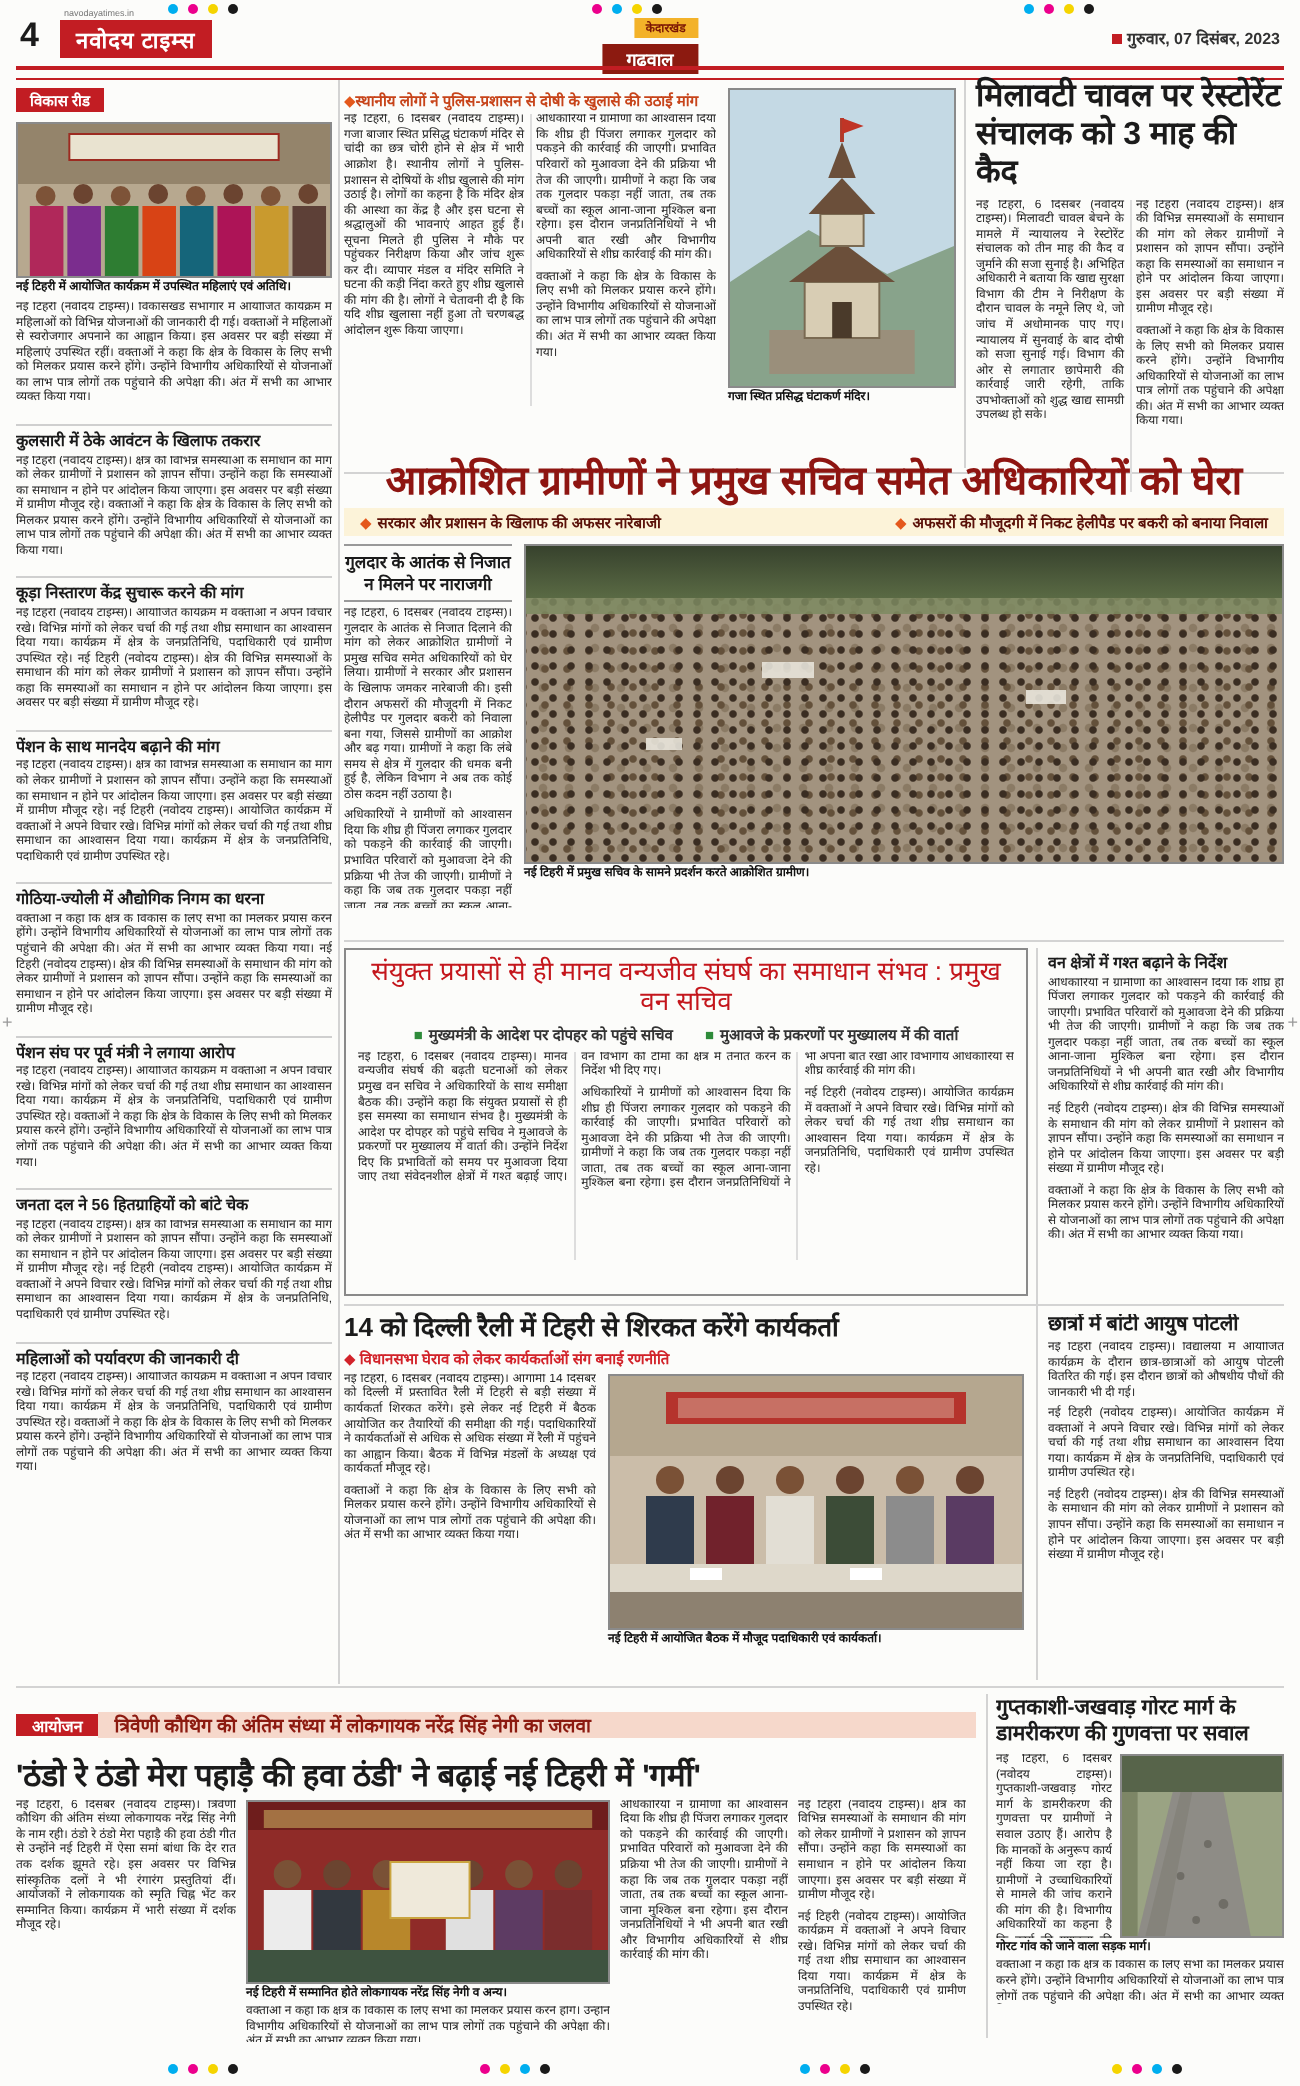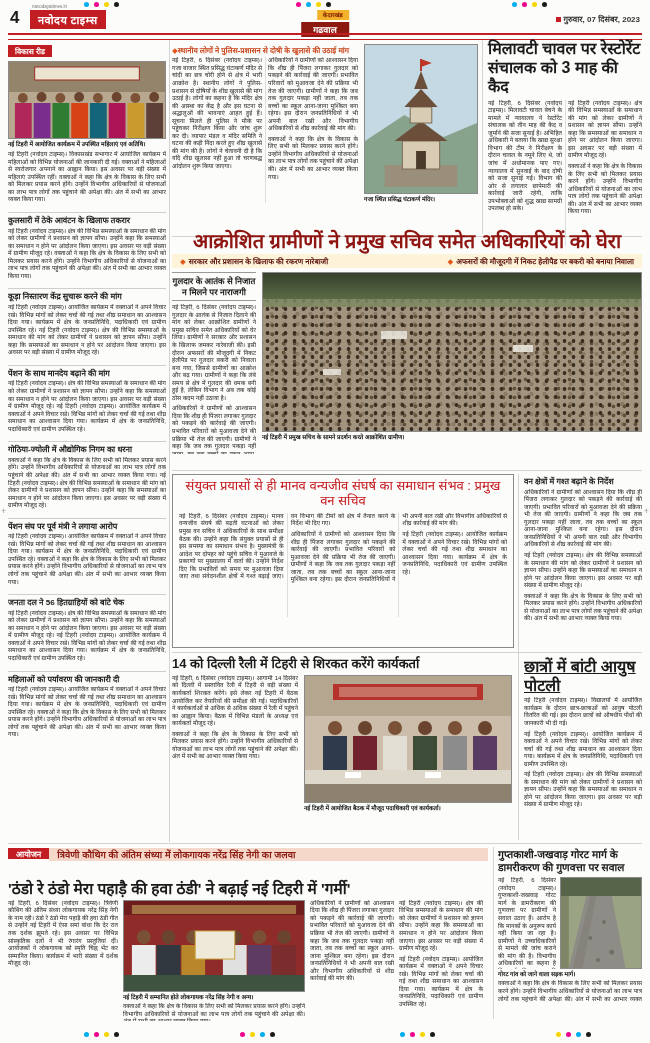--- a/index.html
+++ b/index.html
@@ -30,34 +30,34 @@
   .tag{display:inline-block;background:#c21d23;color:#fff;font-size:7.5px;font-weight:bold;padding:1px 7px;}
   .subhead{font-size:8px;font-weight:bold;line-height:1.2;border-top:1px solid #cfcfcf;padding-top:3px;margin-top:5px;margin-bottom:2px;}
   .photo{border:1px solid #8a8a8a;overflow:hidden;background:#cfcfcf;position:relative;}
   .photo svg{display:block;width:100%;height:100%;}
   
   .hTemple{font-size:16px;font-weight:bold;text-align:center;margin:0;line-height:1.1;}
   .hRice{font-size:16px;font-weight:bold;margin:0;line-height:1.18;}
   .hProtest{font-size:20px;font-weight:bold;color:#8e1511;text-align:center;margin:0;line-height:1.1;}
   .hForest{font-size:13px;font-weight:normal;color:#c4161c;text-align:center;margin:0;line-height:1.15;}
   .hRally{font-size:13px;font-weight:bold;margin:0;line-height:1.15;}
-  .hAyush{font-size:16px;font-weight:bold;margin:0 0 2px 0;line-height:1.2;text-decoration:underline;}
+  .hAyush{font-size:10px;font-weight:bold;margin:0 0 2px 0;line-height:1.2;}
   .hEvent{font-size:15.5px;font-weight:bold;text-align:left;margin:3px 0 2px 0;line-height:1.15;}
   .hRoad{font-size:10.5px;font-weight:bold;margin:0 0 3px 0;line-height:1.25;}
   .sideHead{font-size:8.5px;font-weight:bold;text-align:center;line-height:1.25;
             border-top:1px solid #999;border-bottom:1px solid #999;padding:3px 0;margin-bottom:3px;}
   .obullet{font-size:7.5px;font-weight:bold;color:#c7441a;line-height:1.25;margin:2px 0;}
   .obullet .dm{color:#e4581c;}
   .bulletbar{background:#fcf3d9;display:flex;justify-content:space-between;align-items:center;
              padding:2px 8px;font-size:7.5px;font-weight:bold;color:#5a1008;margin-top:2px;}
   .bulletbar .dm{color:#e4581c;margin-right:3px;}
   .gbullets{display:flex;gap:16px;justify-content:center;font-size:7.5px;font-weight:bold;color:#333;margin-top:3px;}
   .gbullets .gb{color:#2e8b3a;margin-right:3px;}
   .redline{font-size:7.5px;font-weight:bold;color:#d2232a;margin:2px 0;}
-  .strip{display:flex;align-items:flex-start;height:29px;}
+  .strip{display:flex;align-items:center;height:29px;}
   .striptxt{flex:1;background:#f6d8cb;color:#8c1a10;font-size:9.5px;font-weight:bold;
             display:flex;align-items:center;padding-left:8px;}
   .striptag{background:#c21d23;color:#fff;font-size:8px;font-weight:bold;display:flex;align-items:center;padding:0 8px;}
   
   .crowd{width:378px;height:158px;border:1px solid #8a8a8a;position:relative;background-color:#a2937f;
      background-image:radial-gradient(circle,#3a2d22 1.6px,rgba(0,0,0,0) 2.2px),
                       radial-gradient(circle,#63503a 1.6px,rgba(0,0,0,0) 2.2px),
                       radial-gradient(circle,#8a7a64 1.8px,rgba(0,0,0,0) 2.4px);
      background-size:9px 8px,11px 9px,13px 10px;background-position:0 0,4px 3px,2px 6px;}
   .trees{position:absolute;left:0;top:0;right:0;height:26px;background:linear-gradient(#37422d,#5a6a44);}
@@ -214,21 +214,21 @@
     <div class="body cols2" style="height:146px;margin-top:3px;">
       <p>नई टिहरी, 6 दिसंबर (नवोदय टाइम्स)। मिलावटी चावल बेचने के मामले में न्यायालय ने रेस्टोरेंट संचालक को तीन माह की कैद व जुर्माने की सजा सुनाई है। अभिहित अधिकारी ने बताया कि खाद्य सुरक्षा विभाग की टीम ने निरीक्षण के दौरान चावल के नमूने लिए थे, जो जांच में अधोमानक पाए गए। न्यायालय में सुनवाई के बाद दोषी को सजा सुनाई गई। विभाग की ओर से लगातार छापेमारी की कार्रवाई जारी रहेगी, ताकि उपभोक्ताओं को शुद्ध खाद्य सामग्री उपलब्ध हो सके।</p>
       <p>नई टिहरी (नवोदय टाइम्स)। क्षेत्र की विभिन्न समस्याओं के समाधान की मांग को लेकर ग्रामीणों ने प्रशासन को ज्ञापन सौंपा। उन्होंने कहा कि समस्याओं का समाधान न होने पर आंदोलन किया जाएगा। इस अवसर पर बड़ी संख्या में ग्रामीण मौजूद रहे।</p>
       <p>वक्ताओं ने कहा कि क्षेत्र के विकास के लिए सभी को मिलकर प्रयास करने होंगे। उन्होंने विभागीय अधिकारियों से योजनाओं का लाभ पात्र लोगों तक पहुंचाने की अपेक्षा की। अंत में सभी का आभार व्यक्त किया गया।</p>
     </div>
   </div>
 
   <div class="abs" style="left:172px;top:230px;width:470px;height:226px;">
     <h1 class="hProtest">आक्रोशित ग्रामीणों ने प्रमुख सचिव समेत अधिकारियों को घेरा</h1>
     <div class="bulletbar">
-      <span><span class="dm">◆</span><span>सरकार और प्रशासन के खिलाफ की रकरण नारेबाजी</span></span>
+      <span><span class="dm">◆</span><span>सरकार और प्रशासन के खिलाफ की अफसर नारेबाजी</span></span>
       <span><span class="dm">◆</span><span>अफसरों की मौजूदगी में निकट हेलीपैड पर बकरी को बनाया निवाला</span></span>
     </div>
     <div style="display:flex;margin-top:4px;">
       <div style="width:84px;">
         <div class="sideHead">गुलदार के आतंक से निजात न मिलने पर नाराजगी</div>
         <div class="body" style="height:150px;">
           <p>नई टिहरी, 6 दिसंबर (नवोदय टाइम्स)। गुलदार के आतंक से निजात दिलाने की मांग को लेकर आक्रोशित ग्रामीणों ने प्रमुख सचिव समेत अधिकारियों को घेर लिया। ग्रामीणों ने सरकार और प्रशासन के खिलाफ जमकर नारेबाजी की। इसी दौरान अफसरों की मौजूदगी में निकट हेलीपैड पर गुलदार बकरी को निवाला बना गया, जिससे ग्रामीणों का आक्रोश और बढ़ गया। ग्रामीणों ने कहा कि लंबे समय से क्षेत्र में गुलदार की धमक बनी हुई है, लेकिन विभाग ने अब तक कोई ठोस कदम नहीं उठाया है।</p>
           <p>अधिकारियों ने ग्रामीणों को आश्वासन दिया कि शीघ्र ही पिंजरा लगाकर गुलदार को पकड़ने की कार्रवाई की जाएगी। प्रभावित परिवारों को मुआवजा देने की प्रक्रिया भी तेज की जाएगी। ग्रामीणों ने कहा कि जब तक गुलदार पकड़ा नहीं जाता, तब तक बच्चों का स्कूल आना-जाना मुश्किल बना रहेगा। इस दौरान जनप्रतिनिधियों ने भी अपनी बात रखी और विभागीय अधिकारियों से शीघ्र कार्रवाई की मांग की।</p>
         </div>
       </div>
@@ -240,38 +240,43 @@
           <div class="placard" style="width:20px;height:7px;top:72px;left:250px;"></div>
           <div class="placard" style="width:18px;height:6px;top:96px;left:60px;"></div>
         </div>
         <div class="cap" style="margin-top:2px;">नई टिहरी में प्रमुख सचिव के सामने प्रदर्शन करते आक्रोशित ग्रामीण।</div>
       </div>
     </div>
   </div>
 
   <div class="abs" style="left:172px;top:474px;width:328px;height:164px;border:1px solid #8a8a8a;padding:4px 6px;">
     <h2 class="hForest">संयुक्त प्रयासों से ही मानव वन्यजीव संघर्ष का समाधान संभव : प्रमुख वन सचिव</h2>
+    <div class="gbullets">
+      <span><span class="gb">■</span><span>मुख्यमंत्री के आदेश पर दोपहर को पहुंचे सचिव</span></span>
+      <span><span class="gb">■</span><span>मुआवजे के प्रकरणों पर मुख्यालय में की वार्ता</span></span>
+    </div>
     <div class="body cols3" style="height:104px;margin-top:4px;">
       <p>नई टिहरी, 6 दिसंबर (नवोदय टाइम्स)। मानव वन्यजीव संघर्ष की बढ़ती घटनाओं को लेकर प्रमुख वन सचिव ने अधिकारियों के साथ समीक्षा बैठक की। उन्होंने कहा कि संयुक्त प्रयासों से ही इस समस्या का समाधान संभव है। मुख्यमंत्री के आदेश पर दोपहर को पहुंचे सचिव ने मुआवजे के प्रकरणों पर मुख्यालय में वार्ता की। उन्होंने निर्देश दिए कि प्रभावितों को समय पर मुआवजा दिया जाए तथा संवेदनशील क्षेत्रों में गश्त बढ़ाई जाए। वन विभाग की टीमों को क्षेत्र में तैनात करने के निर्देश भी दिए गए।</p>
       <p>अधिकारियों ने ग्रामीणों को आश्वासन दिया कि शीघ्र ही पिंजरा लगाकर गुलदार को पकड़ने की कार्रवाई की जाएगी। प्रभावित परिवारों को मुआवजा देने की प्रक्रिया भी तेज की जाएगी। ग्रामीणों ने कहा कि जब तक गुलदार पकड़ा नहीं जाता, तब तक बच्चों का स्कूल आना-जाना मुश्किल बना रहेगा। इस दौरान जनप्रतिनिधियों ने भी अपनी बात रखी और विभागीय अधिकारियों से शीघ्र कार्रवाई की मांग की।</p>
       <p>नई टिहरी (नवोदय टाइम्स)। आयोजित कार्यक्रम में वक्ताओं ने अपने विचार रखे। विभिन्न मांगों को लेकर चर्चा की गई तथा शीघ्र समाधान का आश्वासन दिया गया। कार्यक्रम में क्षेत्र के जनप्रतिनिधि, पदाधिकारी एवं ग्रामीण उपस्थित रहे।</p>
     </div>
   </div>
 
   <div class="abs" style="left:524px;top:474px;width:118px;height:174px;overflow:hidden;">
     <div class="subhead" style="border-top:none;margin-top:0;">वन क्षेत्रों में गश्त बढ़ाने के निर्देश</div>
     <div class="body">
       <p>अधिकारियों ने ग्रामीणों को आश्वासन दिया कि शीघ्र ही पिंजरा लगाकर गुलदार को पकड़ने की कार्रवाई की जाएगी। प्रभावित परिवारों को मुआवजा देने की प्रक्रिया भी तेज की जाएगी। ग्रामीणों ने कहा कि जब तक गुलदार पकड़ा नहीं जाता, तब तक बच्चों का स्कूल आना-जाना मुश्किल बना रहेगा। इस दौरान जनप्रतिनिधियों ने भी अपनी बात रखी और विभागीय अधिकारियों से शीघ्र कार्रवाई की मांग की।</p>
       <p>नई टिहरी (नवोदय टाइम्स)। क्षेत्र की विभिन्न समस्याओं के समाधान की मांग को लेकर ग्रामीणों ने प्रशासन को ज्ञापन सौंपा। उन्होंने कहा कि समस्याओं का समाधान न होने पर आंदोलन किया जाएगा। इस अवसर पर बड़ी संख्या में ग्रामीण मौजूद रहे।</p>
       <p>वक्ताओं ने कहा कि क्षेत्र के विकास के लिए सभी को मिलकर प्रयास करने होंगे। उन्होंने विभागीय अधिकारियों से योजनाओं का लाभ पात्र लोगों तक पहुंचाने की अपेक्षा की। अंत में सभी का आभार व्यक्त किया गया।</p>
     </div>
   </div>
 
   <div class="abs" style="left:172px;top:657px;width:340px;height:182px;">
     <h2 class="hRally">14 को दिल्ली रैली में टिहरी से शिरकत करेंगे कार्यकर्ता</h2>
+    <div class="redline"><span style="color:#d2232a;">◆ </span><span>विधानसभा घेराव को लेकर कार्यकर्ताओं संग बनाई रणनीति</span></div>
     <div style="display:flex;margin-top:3px;">
       <div class="body" style="width:126px;height:142px;">
         <p>नई टिहरी, 6 दिसंबर (नवोदय टाइम्स)। आगामी 14 दिसंबर को दिल्ली में प्रस्तावित रैली में टिहरी से बड़ी संख्या में कार्यकर्ता शिरकत करेंगे। इसे लेकर नई टिहरी में बैठक आयोजित कर तैयारियों की समीक्षा की गई। पदाधिकारियों ने कार्यकर्ताओं से अधिक से अधिक संख्या में रैली में पहुंचने का आह्वान किया। बैठक में विभिन्न मंडलों के अध्यक्ष एवं कार्यकर्ता मौजूद रहे।</p>
         <p>वक्ताओं ने कहा कि क्षेत्र के विकास के लिए सभी को मिलकर प्रयास करने होंगे। उन्होंने विभागीय अधिकारियों से योजनाओं का लाभ पात्र लोगों तक पहुंचाने की अपेक्षा की। अंत में सभी का आभार व्यक्त किया गया।</p>
       </div>
       <div style="margin-left:6px;width:208px;">
         <div class="photo" style="width:206px;height:126px;">
           <svg viewBox="0 0 206 126" preserveAspectRatio="none">
             <rect width="206" height="126" fill="#cbbda9"></rect>
               <rect width="206" height="40" fill="#b5a78f"></rect>

